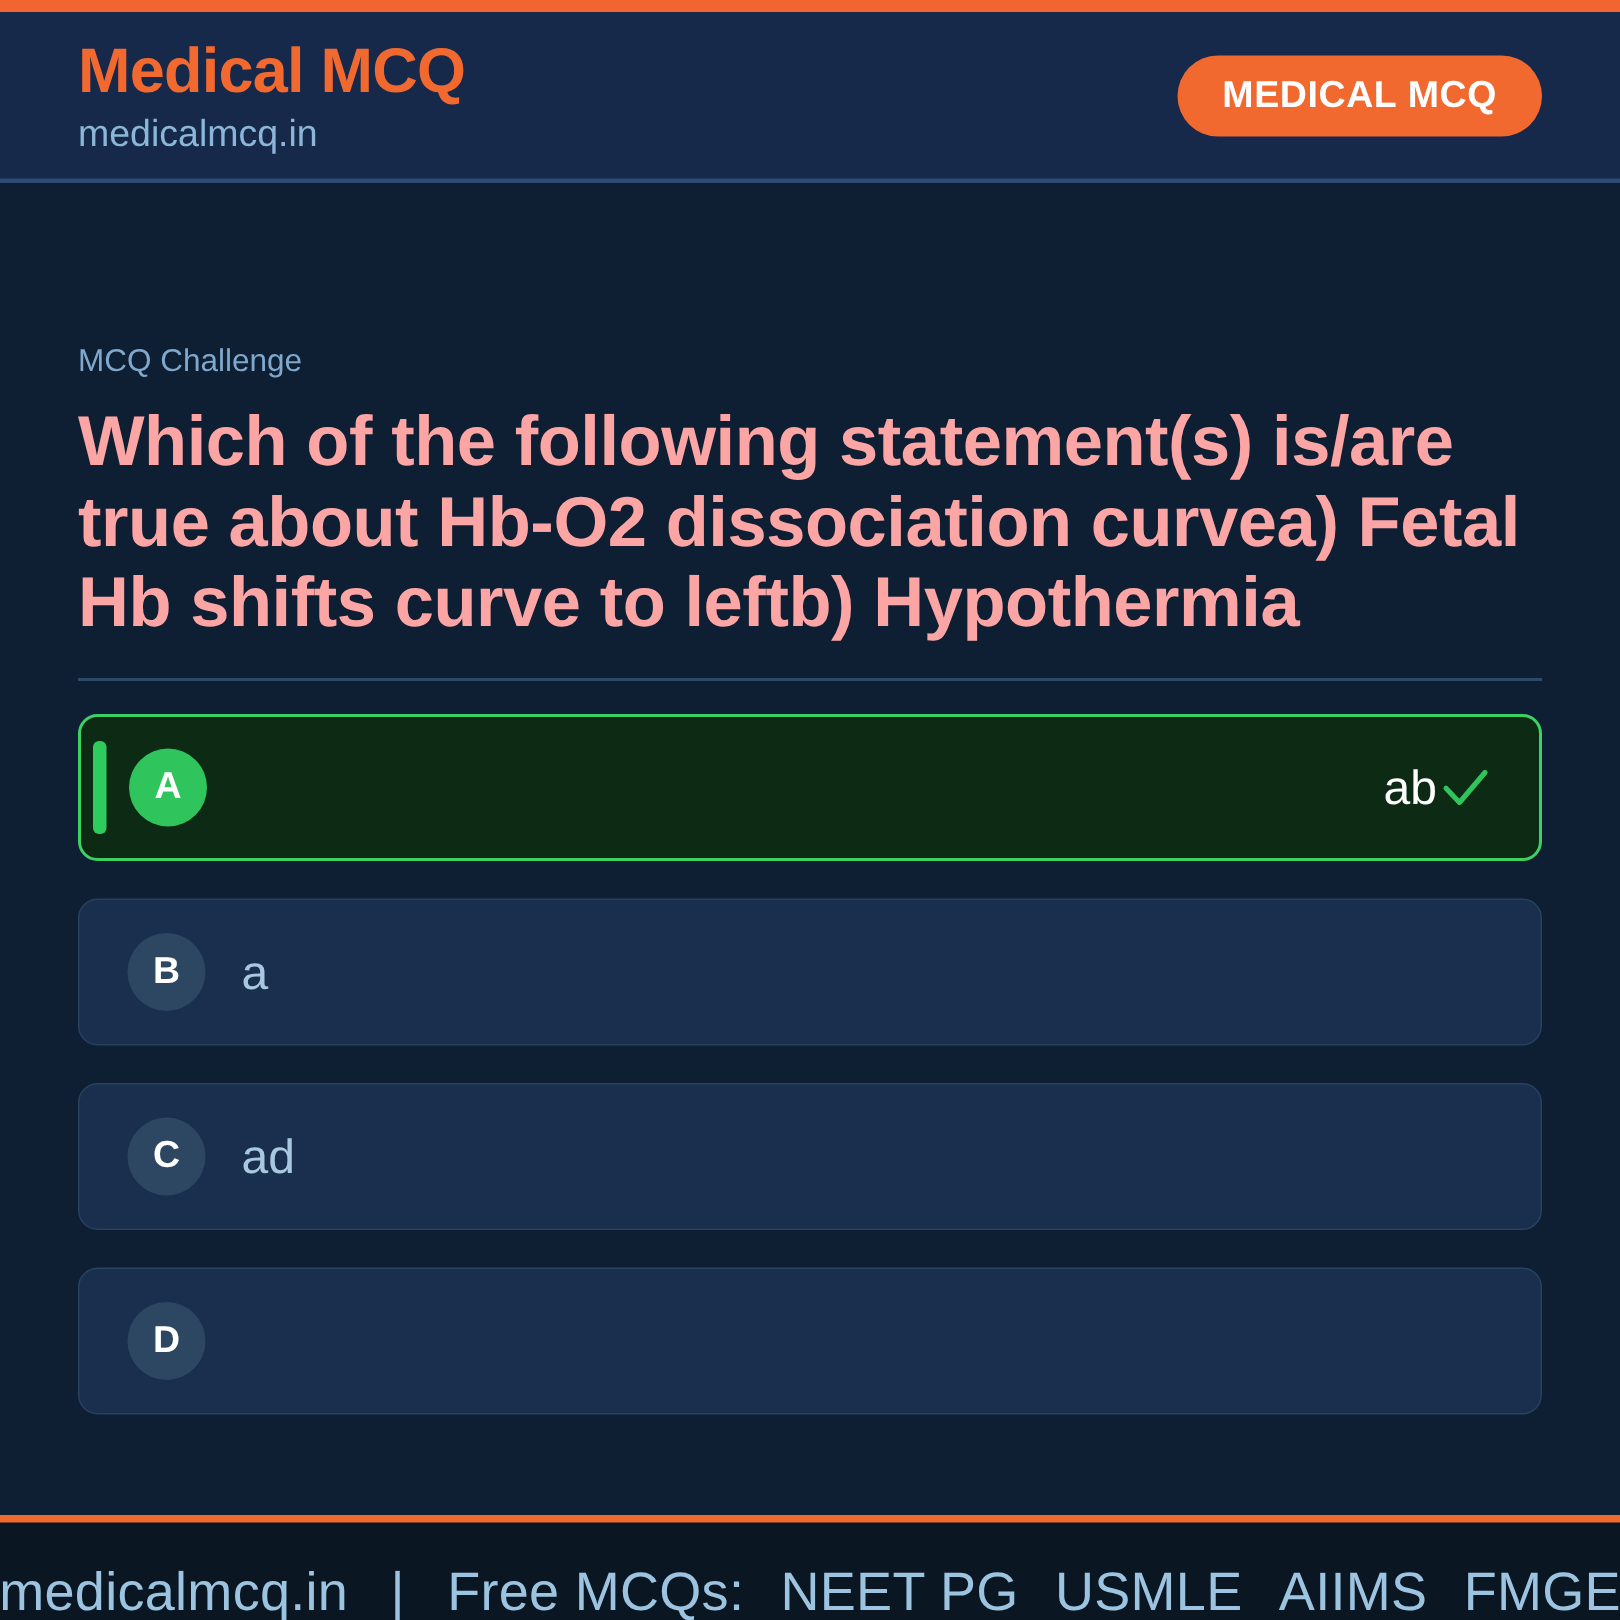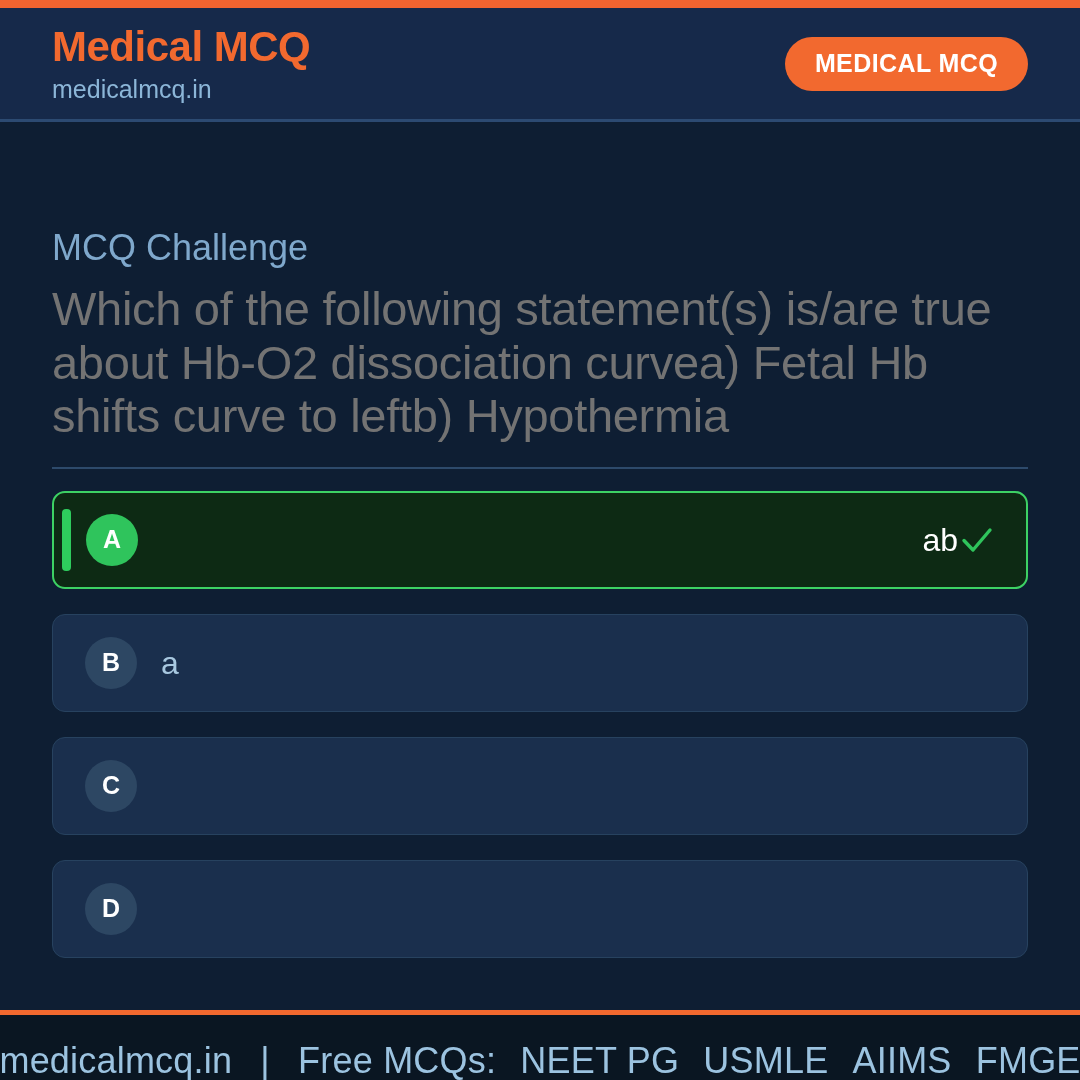--- a/index.html
+++ b/index.html
@@ -81,30 +81,30 @@
   
   .main {
     flex: 1 1 auto;
     padding: 108px 52px 0 52px;
     display: flex;
     flex-direction: column;
   }
 
   .eyebrow {
     color: #7fa8cc;
-    font-size: 36px;
+    font-size: 21px;
     font-weight: normal;
     line-height: 1;
     margin-bottom: 16px;
   }
 
   .question {
-    color: #737373;
+    color: #fca5a5;
     font-size: 47px;
-    font-weight: normal;
+    font-weight: bold;
     line-height: 1.14;
     letter-spacing: -0.3px;
     word-break: break-word;
   }
 
   .divider {
     height: 2px;
     background: #2d4a6b;
     margin-top: 24px;
     margin-bottom: 22px;
@@ -263,20 +263,21 @@
       <div class="option">
 
         <span class="option-badge">B</span>
         <span class="option-text">a</span>
 
       </div>
 
       <div class="option">
 
         <span class="option-badge">C</span>
+        <span class="option-text">ad</span>
 
       </div>
 
       <div class="option">
 
         <span class="option-badge">D</span>
 
       </div>
 
     </div>

